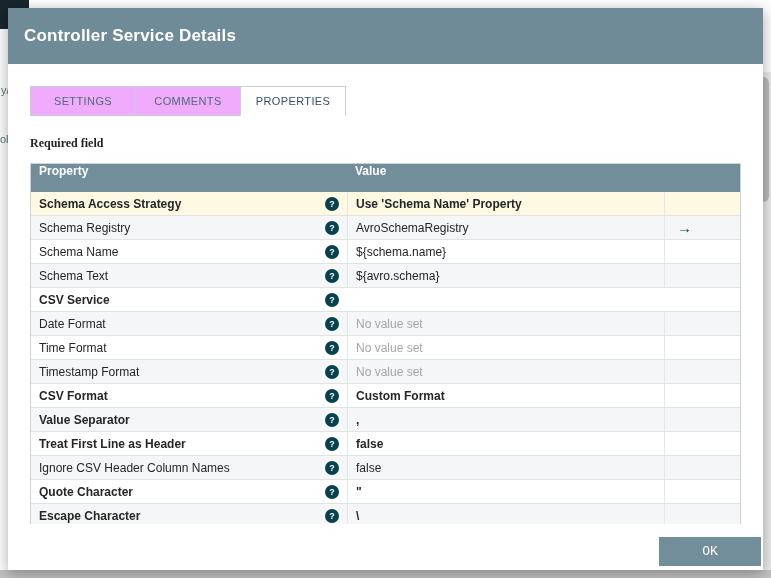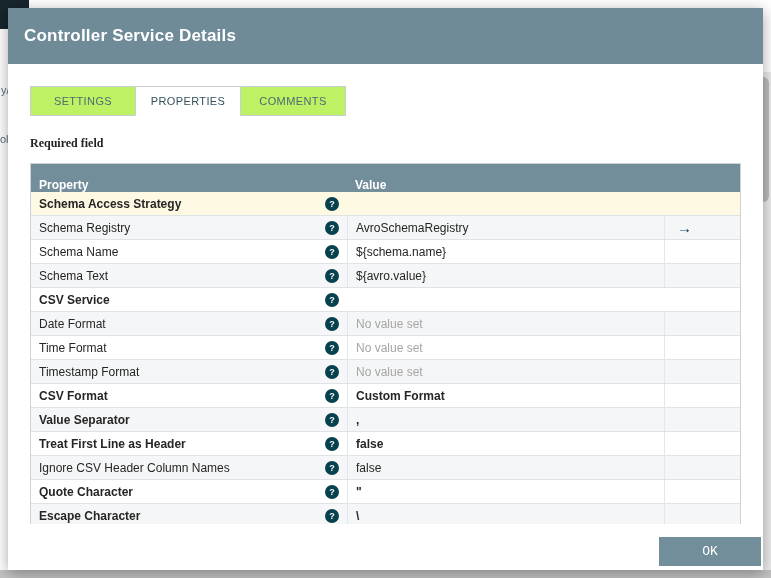--- a/index.html
+++ b/index.html
@@ -32,36 +32,36 @@
   }
   .modal-title { color:#ffffff; font-size:17px; font-weight:bold; letter-spacing:.2px; }
 
   .modal-body { padding:22px 22px 0 22px; position:relative; }
 
   
   .tab-bar { display:flex; }
   .tab {
     width:106px; height:30px; line-height:28px; text-align:center;
     font-size:11px; letter-spacing:.4px; color:#4d6a75;
-    background:#bef264; border:1px solid #c5ced2; cursor:default;
+    background:#f0abfc; border:1px solid #c5ced2; cursor:default;
   }
   .tab + .tab { margin-left:-1px; }
   .tab.selected { background:#ffffff; border-bottom-color:#ffffff; color:#33505c; }
 
   
   .required-field { margin-top:20px; font-size:12px; font-weight:bold; color:#222222;font-family:Liberation Serif, serif; }
 
   
   .ptable { margin-top:12px; width:711px; border:1px solid #ccd4d8; border-bottom:none; }
   .thead {
-    display:flex; height:28px; align-items:flex-end;
+    display:flex; height:28px; align-items:flex-start;
     background:#728e9b; color:#ffffff; font-size:12px; font-weight:bold;
   }
   .th.prop { width:316px; padding-left:8px; }
-  .th.val  { width:318px; padding-left:8px;margin-top:10px; }
+  .th.val  { width:318px; padding-left:8px; }
   .th.act  { flex:1; }
 
   .tbody { height:332px; overflow:hidden; background:#ffffff; }
   .trow {
     display:flex; height:24px; align-items:stretch;
     border-bottom:1px solid #dfe3e5; font-size:12px; color:#262626; background:#ffffff;
   }
   .trow.alt { background:#f5f6f7; }
   .trow.highlighted { background:#fdf9e3; }
   .td { display:flex; align-items:center; }
@@ -98,38 +98,39 @@
 <div class="bottom-strip"></div>
 
 <div class="modal">
   <div class="modal-header">
     <div class="modal-title">Controller Service Details</div>
   </div>
 
   <div class="modal-body">
     <div class="tab-bar">
         <div class="tab">SETTINGS</div>
+        <div class="tab">COMMENTS</div>
         <div class="tab selected">PROPERTIES</div>
-        <div class="tab">COMMENTS</div>
       </div>
 
     <div class="required-field">Required field</div>
 
     <div class="ptable">
       <div class="thead">
         <div class="th prop">Property</div>
         <div class="th val">Value</div>
         <div class="th act"></div>
       </div>
       <div class="tbody">
           <div class="trow highlighted">
             <div class="td prop">
               <span class="pname bold">Schema Access Strategy</span>
               <span class="help-icon">?</span>
             </div>
+            <div class="td val bold">Use 'Schema Name' Property</div>
             <div class="td act"></div>
           </div>
           <div class="trow alt">
             <div class="td prop">
               <span class="pname">Schema Registry</span>
               <span class="help-icon">?</span>
             </div>
             <div class="td val">AvroSchemaRegistry</div>
             <div class="td act">
               <span class="goto-icon">→</span>
@@ -141,21 +142,21 @@
               <span class="help-icon">?</span>
             </div>
             <div class="td val">${schema.name}</div>
             <div class="td act"></div>
           </div>
           <div class="trow alt">
             <div class="td prop">
               <span class="pname">Schema Text</span>
               <span class="help-icon">?</span>
             </div>
-            <div class="td val">${avro.value}</div>
+            <div class="td val">${avro.schema}</div>
             <div class="td act"></div>
           </div>
           <div class="trow">
             <div class="td prop">
               <span class="pname bold">CSV Service</span>
               <span class="help-icon">?</span>
             </div>
             <div class="td act"></div>
           </div>
           <div class="trow alt">

